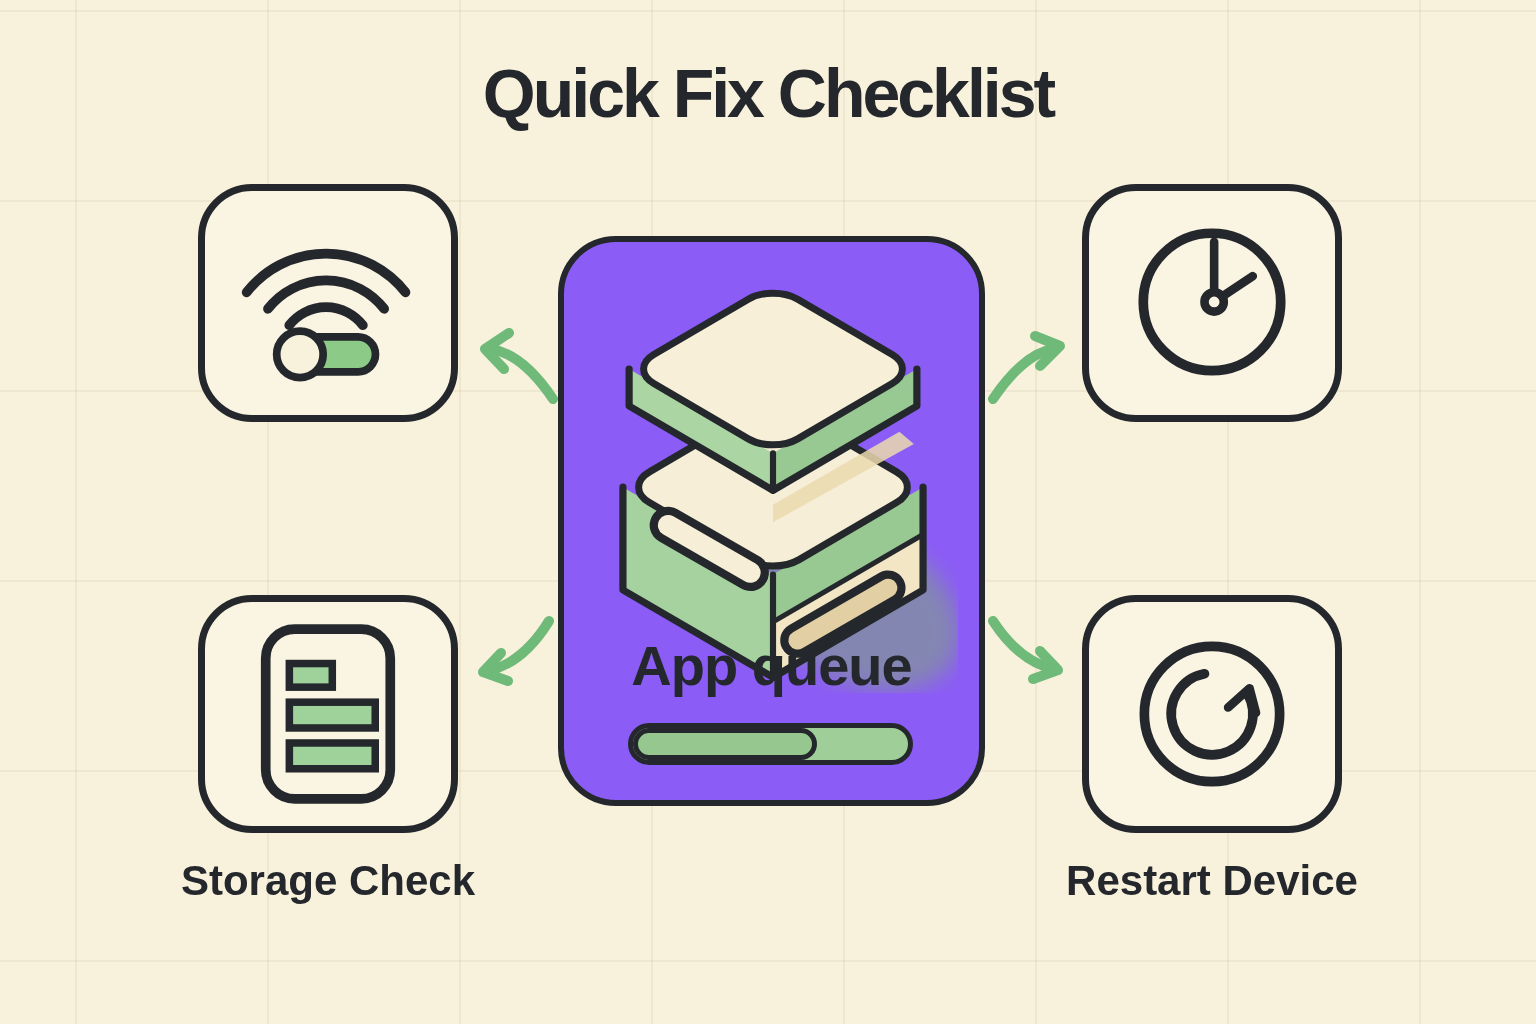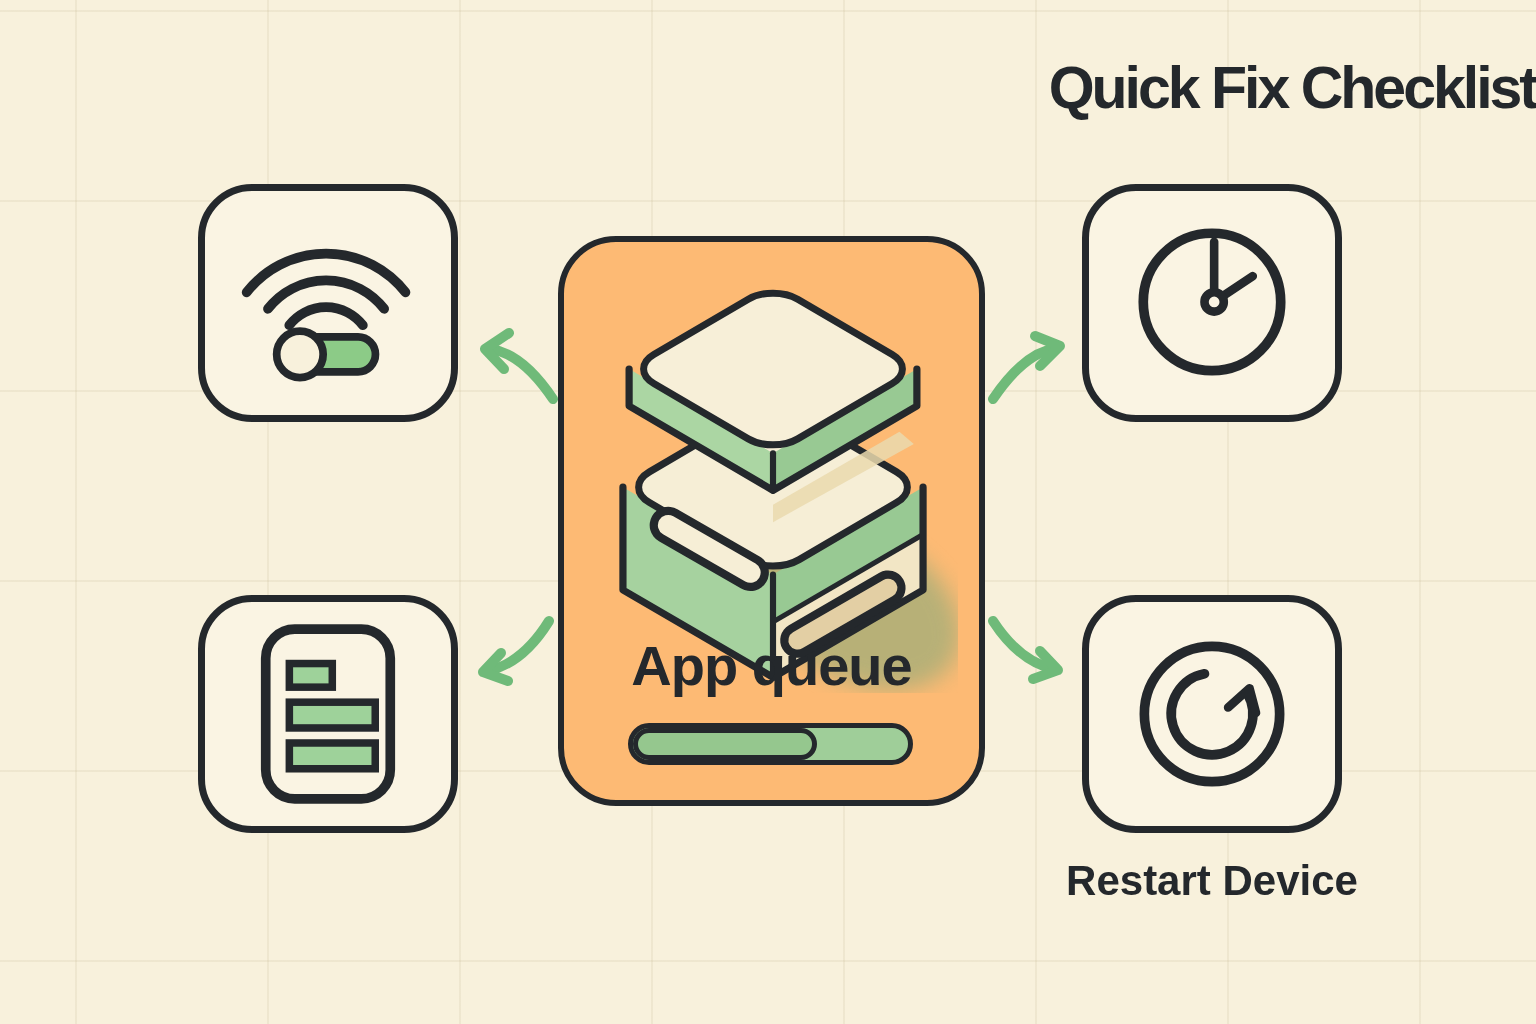--- a/index.html
+++ b/index.html
@@ -11,21 +11,21 @@
   }
   .canvas::before{
     content:""; position:absolute; inset:0; pointer-events:none;
     background-image:
       linear-gradient(to right, rgba(190,178,138,.16) 2px, transparent 2px),
       linear-gradient(to bottom, rgba(190,178,138,.16) 2px, transparent 2px);
     background-size:192px 190px; background-position:75px 10px;
   }
   .title{
     position:absolute; left:0; top:54px; width:100%;
-    text-align:right; font-size:59px; font-weight:bold;
+    text-align:center; font-size:68px; font-weight:bold;
     letter-spacing:-3px; color:#24282c;
   }
   .corner-card{
     position:absolute; width:260px; height:238px;
     background:#faf4e3; border:7px solid #24282c; border-radius:54px;
     display:flex; align-items:center; justify-content:center;
     box-sizing:border-box;
   }
   .corner-card.tl{left:198px; top:184px;}
   .corner-card.tr{left:1082px; top:184px;}
@@ -34,21 +34,21 @@
   .node-label{
     position:absolute; width:420px; text-align:center;
     font-size:42px; font-weight:bold; color:#24282c; line-height:1.1;
   }
   .node-label.l-wifi{left:118px; top:448px;}
   .node-label.l-time{left:1002px; top:448px;}
   .node-label.l-storage{left:118px; top:858px;}
   .node-label.l-restart{left:1002px; top:858px;}
   .center-card{
     position:absolute; left:558px; top:236px; width:427px; height:570px;
-    background:#fdba74; border:6px solid #24282c; border-radius:58px;
+    background:#8b5cf6; border:6px solid #24282c; border-radius:58px;
     box-sizing:border-box;
   }
   .stack-illustration{position:absolute; left:24px; top:24px;}
   .center-label{
     position:absolute; left:0; top:391px; width:100%; text-align:center;
     font-size:56px; font-weight:bold; color:#24282c; letter-spacing:-1px;
   }
   .progress-track{
     position:absolute; left:64px; top:481px; width:285px; height:42px;
     border:5px solid #24282c; border-radius:999px; box-sizing:border-box;
@@ -115,20 +115,21 @@
   <div class="corner-card bl">
     <svg width="204" height="184" viewBox="0 0 190 170">
       <rect x="37" y="6" width="116" height="158" rx="27" fill="none" stroke="#24282c" stroke-width="9"></rect>
       <g fill="#9ed29a" stroke="#24282c" stroke-width="7">
         <rect x="59" y="38" width="40" height="22"></rect>
         <rect x="59" y="74" width="80" height="24"></rect>
         <rect x="59" y="112" width="80" height="24"></rect>
       </g>
     </svg>
   </div>
+  <div class="node-label l-storage">Storage Check</div>
 
   <div class="corner-card br">
     <svg width="204" height="184" viewBox="0 0 190 170">
       <circle cx="95" cy="85" r="63" fill="none" stroke="#24282c" stroke-width="9"></circle>
       <path d="M88 47.6 A38 38 0 1 0 128 66" fill="none" stroke="#24282c" stroke-width="9" stroke-linecap="round"></path>
       <path d="M110 79 L130 61 L136 84" fill="none" stroke="#24282c" stroke-width="8" stroke-linecap="round" stroke-linejoin="round"></path>
     </svg>
   </div>
   <div class="node-label l-restart">Restart Device</div>
 

